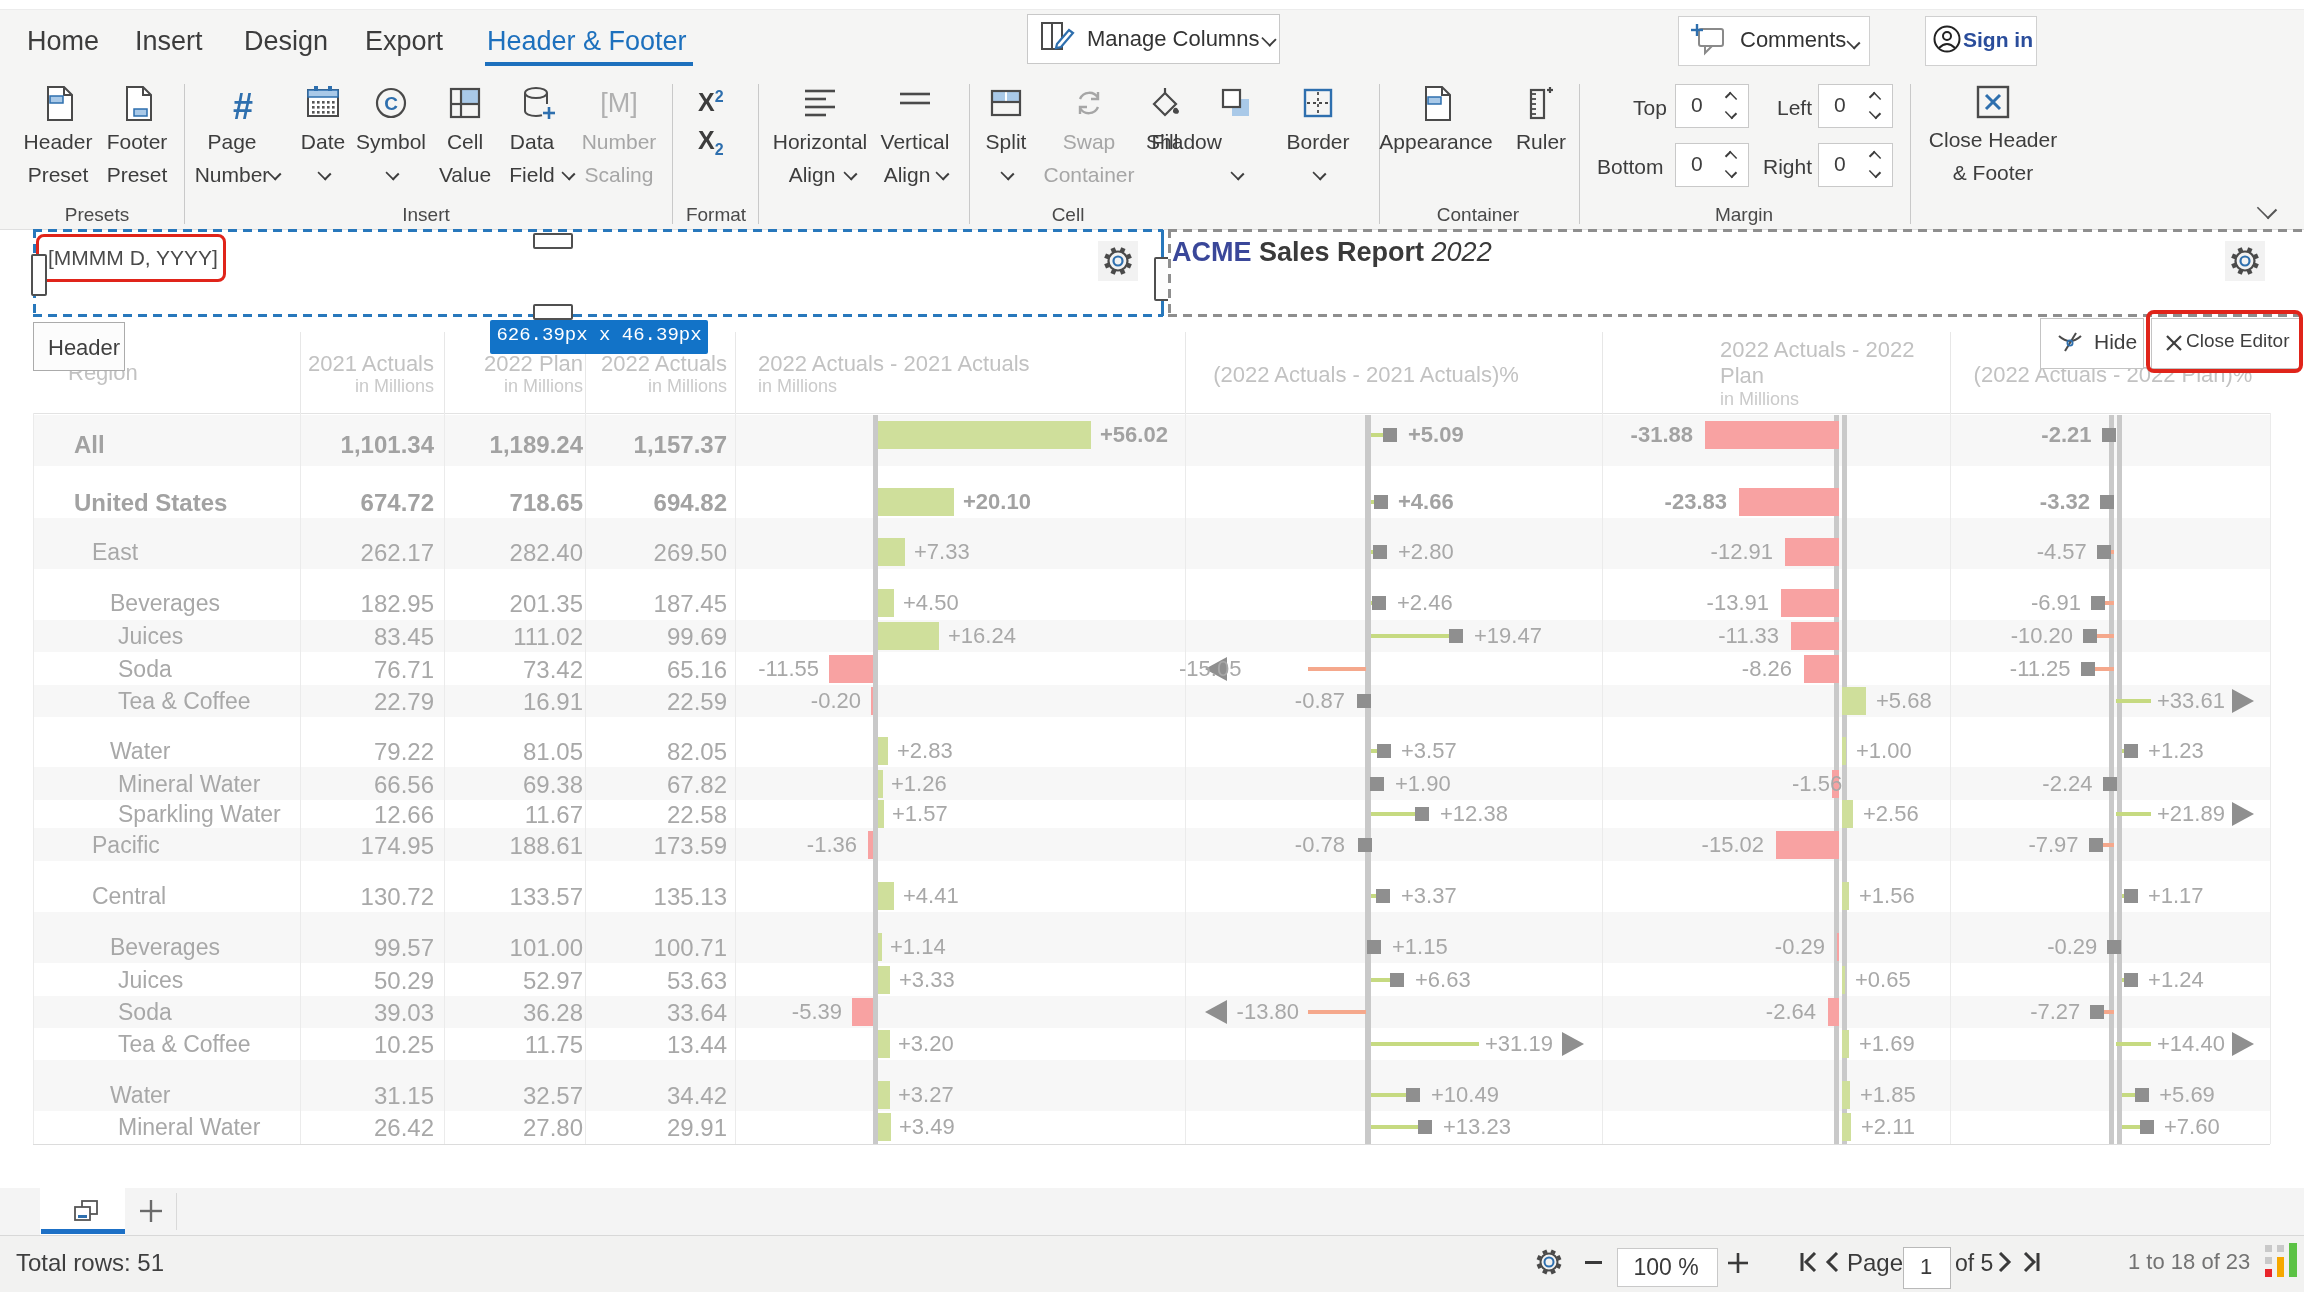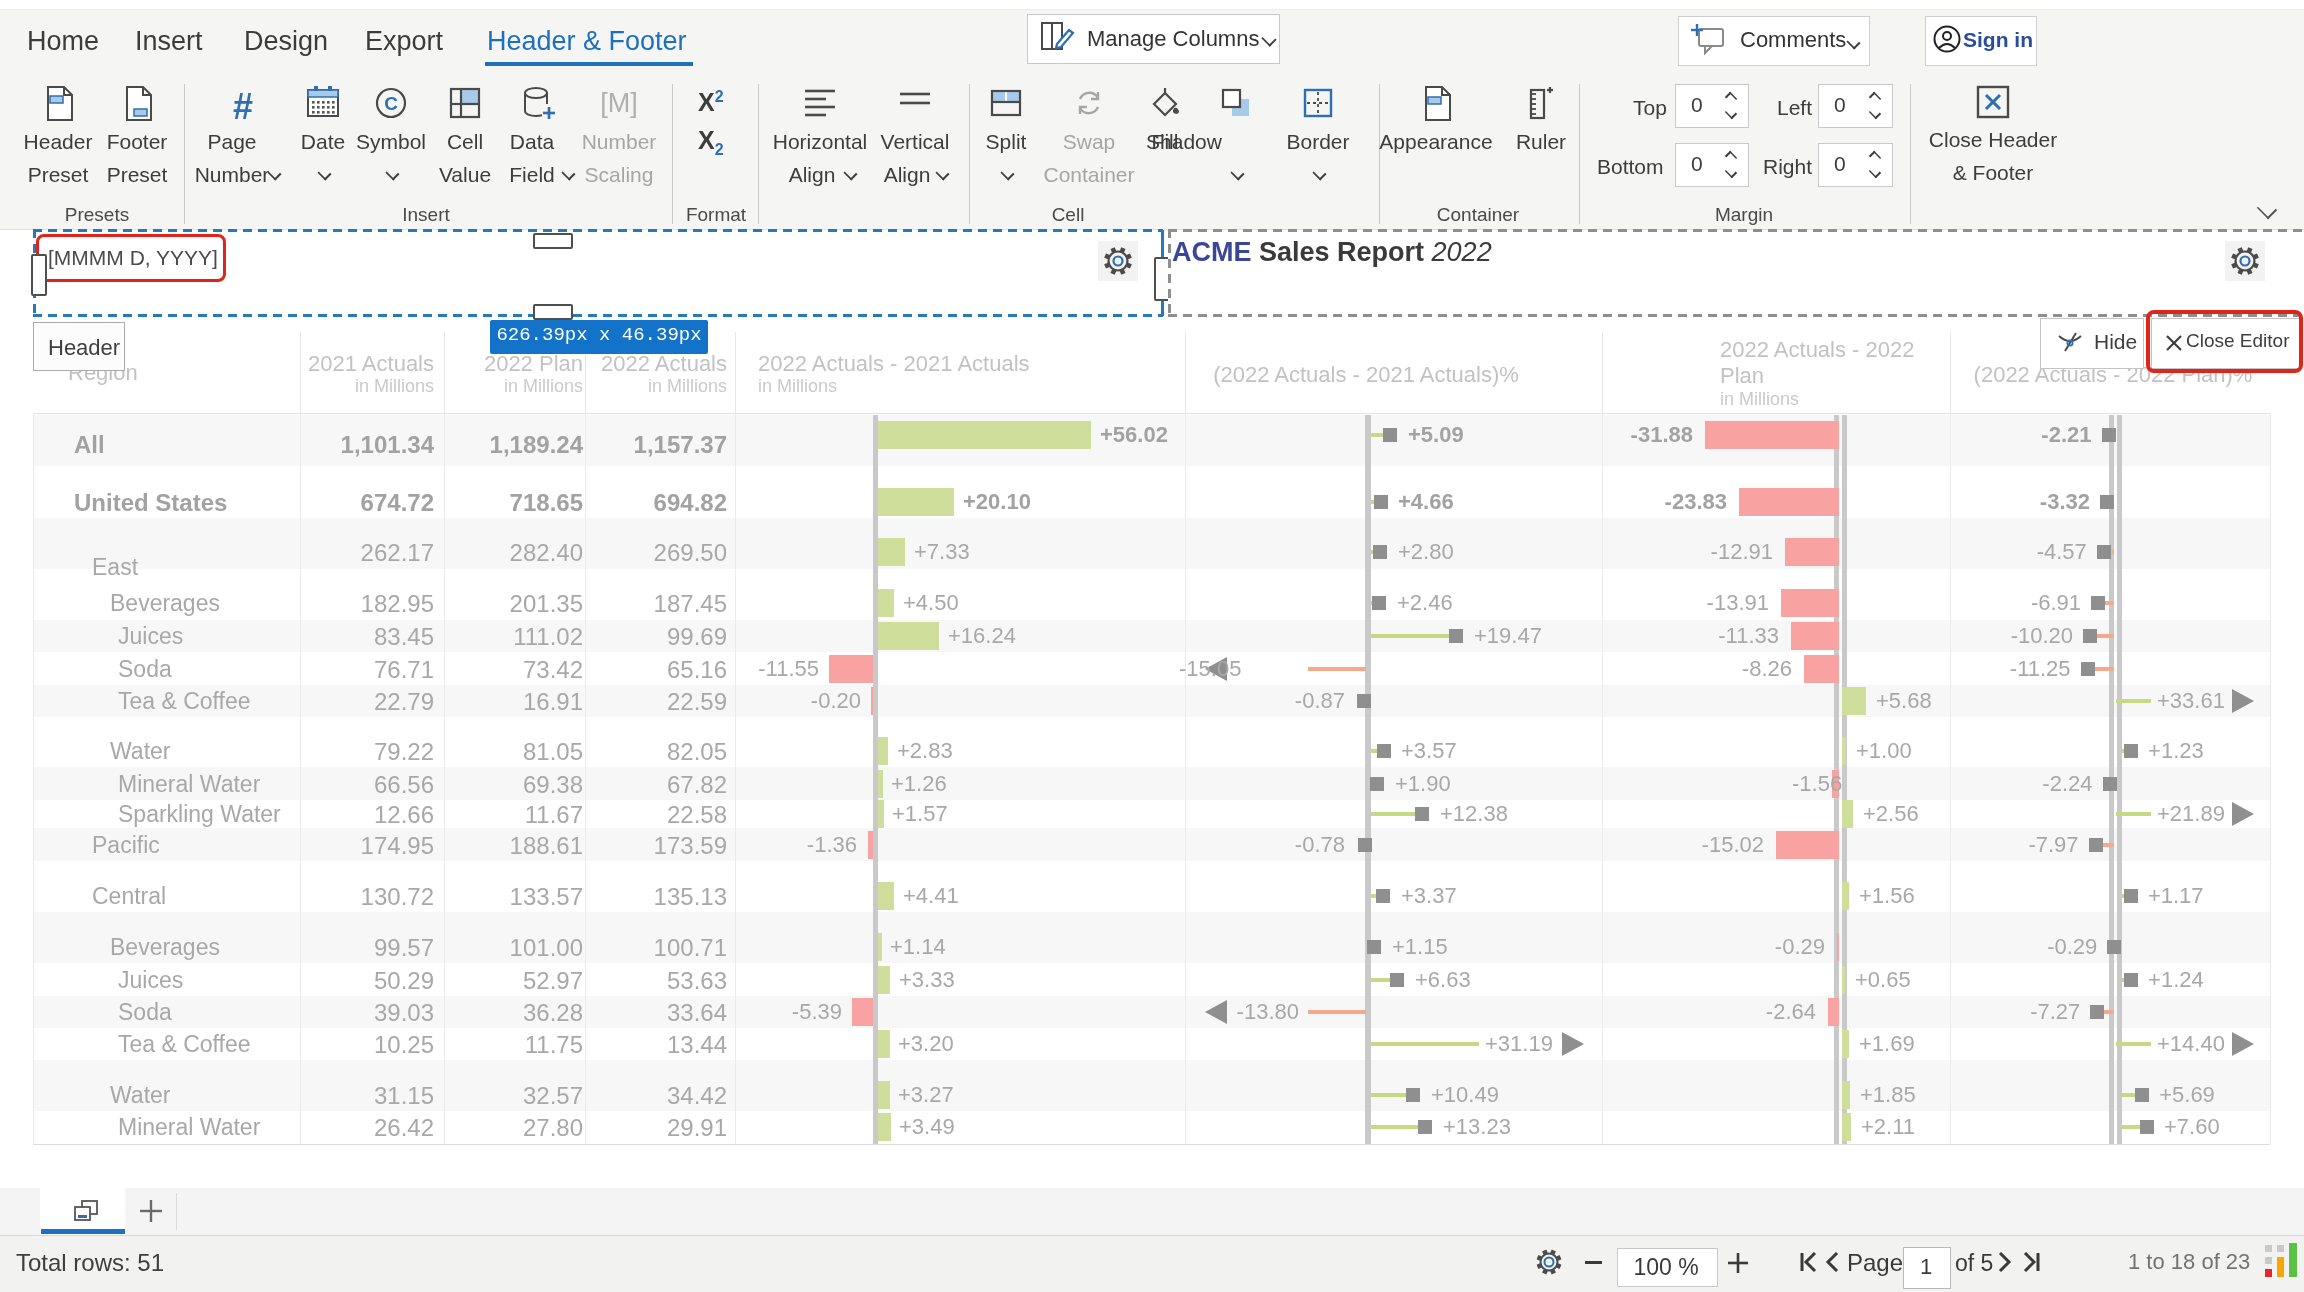--- a/index.html
+++ b/index.html
@@ -299,21 +299,21 @@
 <div style="position:absolute;left:2109.0px;top:415.0px;width:5.0px;height:729.0px;background:#c9c9c9;"></div>
 <div style="position:absolute;left:2117.0px;top:415.0px;width:5.0px;height:729.0px;background:#c9c9c9;"></div>
 <div style="position:absolute;top:430.5px;height:26.0px;line-height:26.0px;font:bold 24px 'Liberation Sans',sans-serif;color:#a2a2a2;white-space:nowrap;left:74.0px;">All</div>
 <div style="position:absolute;top:430.5px;height:26.0px;line-height:26.0px;font:bold 24px 'Liberation Sans',sans-serif;color:#a2a2a2;white-space:nowrap;width:140.0px;left:294.0px;text-align:right;">1,101.34</div>
 <div style="position:absolute;top:430.5px;height:26.0px;line-height:26.0px;font:bold 24px 'Liberation Sans',sans-serif;color:#a2a2a2;white-space:nowrap;width:140.0px;left:443.0px;text-align:right;">1,189.24</div>
 <div style="position:absolute;top:430.5px;height:26.0px;line-height:26.0px;font:bold 24px 'Liberation Sans',sans-serif;color:#a2a2a2;white-space:nowrap;width:140.0px;left:587.0px;text-align:right;">1,157.37</div>
 <div style="position:absolute;top:488.5px;height:26.0px;line-height:26.0px;font:bold 24px 'Liberation Sans',sans-serif;color:#a2a2a2;white-space:nowrap;left:74.0px;">United States</div>
 <div style="position:absolute;top:488.5px;height:26.0px;line-height:26.0px;font:bold 24px 'Liberation Sans',sans-serif;color:#a2a2a2;white-space:nowrap;width:140.0px;left:294.0px;text-align:right;">674.72</div>
 <div style="position:absolute;top:488.5px;height:26.0px;line-height:26.0px;font:bold 24px 'Liberation Sans',sans-serif;color:#a2a2a2;white-space:nowrap;width:140.0px;left:443.0px;text-align:right;">718.65</div>
 <div style="position:absolute;top:488.5px;height:26.0px;line-height:26.0px;font:bold 24px 'Liberation Sans',sans-serif;color:#a2a2a2;white-space:nowrap;width:140.0px;left:587.0px;text-align:right;">694.82</div>
-<div style="position:absolute;top:538.5px;height:26.0px;line-height:26.0px;font:normal 23px 'Liberation Sans',sans-serif;color:#a8a8a8;white-space:nowrap;left:92.0px;margin-top:15px;">East</div>
+<div style="position:absolute;top:538.5px;height:26.0px;line-height:26.0px;font:normal 23px 'Liberation Sans',sans-serif;color:#a8a8a8;white-space:nowrap;left:92.0px;">East</div>
 <div style="position:absolute;top:538.5px;height:26.0px;line-height:26.0px;font:normal 24px 'Liberation Sans',sans-serif;color:#a8a8a8;white-space:nowrap;width:140.0px;left:294.0px;text-align:right;">262.17</div>
 <div style="position:absolute;top:538.5px;height:26.0px;line-height:26.0px;font:normal 24px 'Liberation Sans',sans-serif;color:#a8a8a8;white-space:nowrap;width:140.0px;left:443.0px;text-align:right;">282.40</div>
 <div style="position:absolute;top:538.5px;height:26.0px;line-height:26.0px;font:normal 24px 'Liberation Sans',sans-serif;color:#a8a8a8;white-space:nowrap;width:140.0px;left:587.0px;text-align:right;">269.50</div>
 <div style="position:absolute;top:589.5px;height:26.0px;line-height:26.0px;font:normal 23px 'Liberation Sans',sans-serif;color:#a8a8a8;white-space:nowrap;left:110.0px;">Beverages</div>
 <div style="position:absolute;top:589.5px;height:26.0px;line-height:26.0px;font:normal 24px 'Liberation Sans',sans-serif;color:#a8a8a8;white-space:nowrap;width:140.0px;left:294.0px;text-align:right;">182.95</div>
 <div style="position:absolute;top:589.5px;height:26.0px;line-height:26.0px;font:normal 24px 'Liberation Sans',sans-serif;color:#a8a8a8;white-space:nowrap;width:140.0px;left:443.0px;text-align:right;">201.35</div>
 <div style="position:absolute;top:589.5px;height:26.0px;line-height:26.0px;font:normal 24px 'Liberation Sans',sans-serif;color:#a8a8a8;white-space:nowrap;width:140.0px;left:587.0px;text-align:right;">187.45</div>
 <div style="position:absolute;top:623.2px;height:26.0px;line-height:26.0px;font:normal 23px 'Liberation Sans',sans-serif;color:#a8a8a8;white-space:nowrap;left:118.0px;">Juices</div>
 <div style="position:absolute;top:623.2px;height:26.0px;line-height:26.0px;font:normal 24px 'Liberation Sans',sans-serif;color:#a8a8a8;white-space:nowrap;width:140.0px;left:294.0px;text-align:right;">83.45</div>
 <div style="position:absolute;top:623.2px;height:26.0px;line-height:26.0px;font:normal 24px 'Liberation Sans',sans-serif;color:#a8a8a8;white-space:nowrap;width:140.0px;left:443.0px;text-align:right;">111.02</div>

